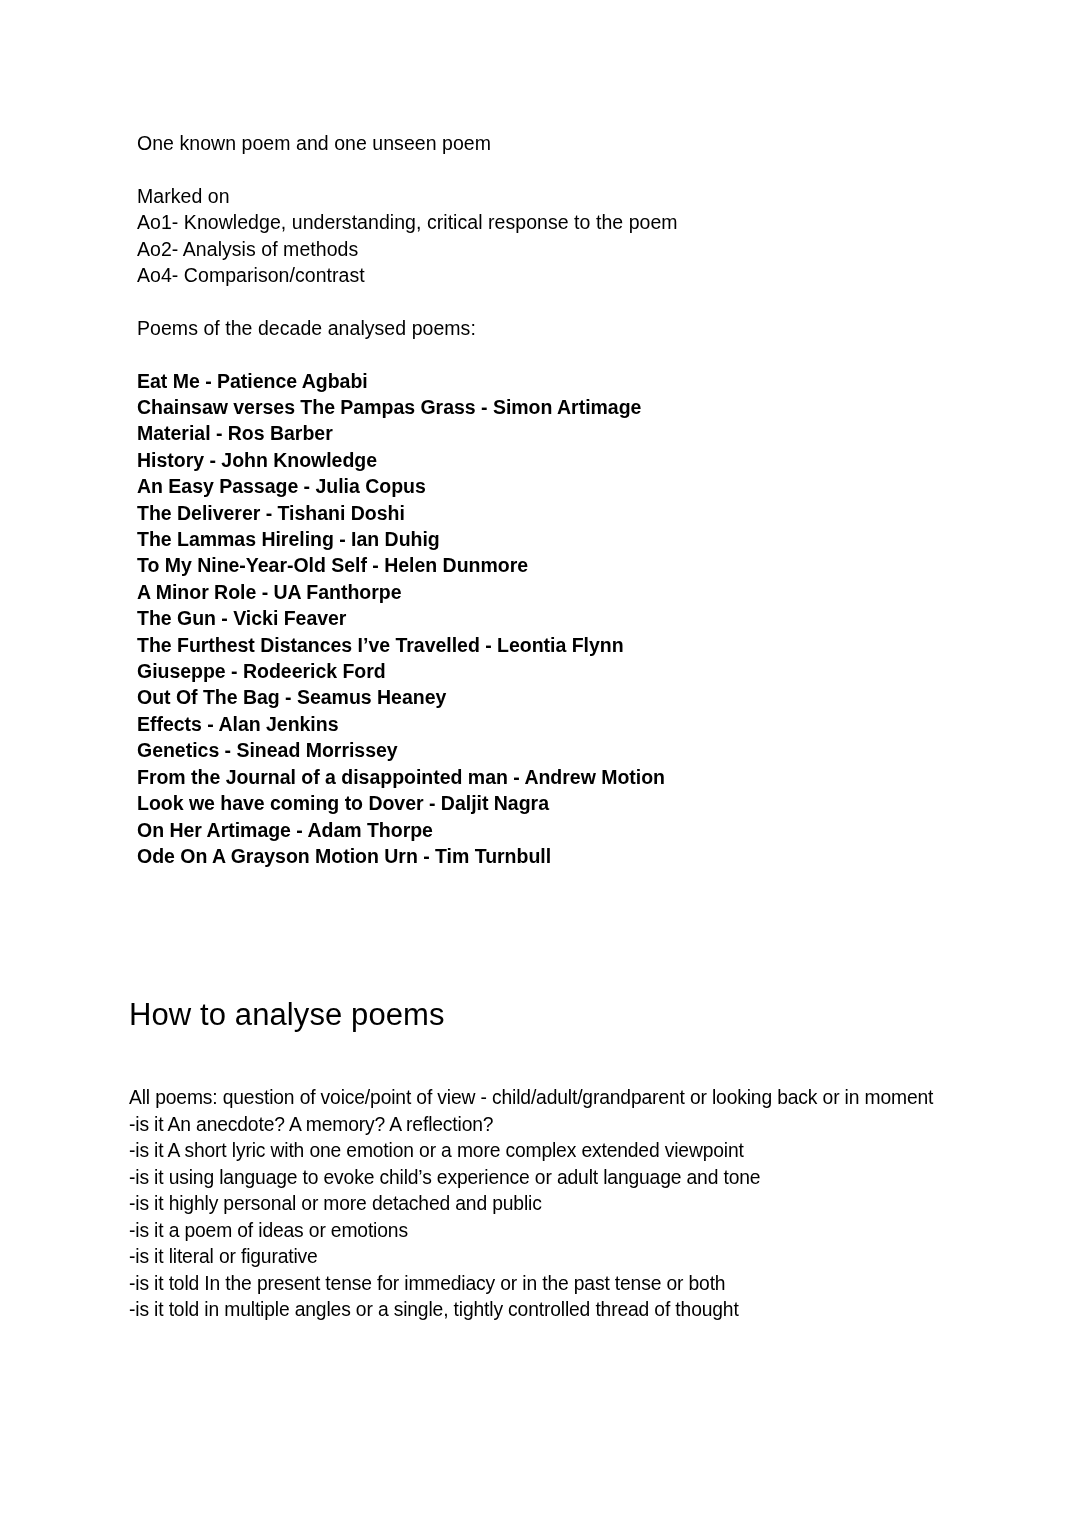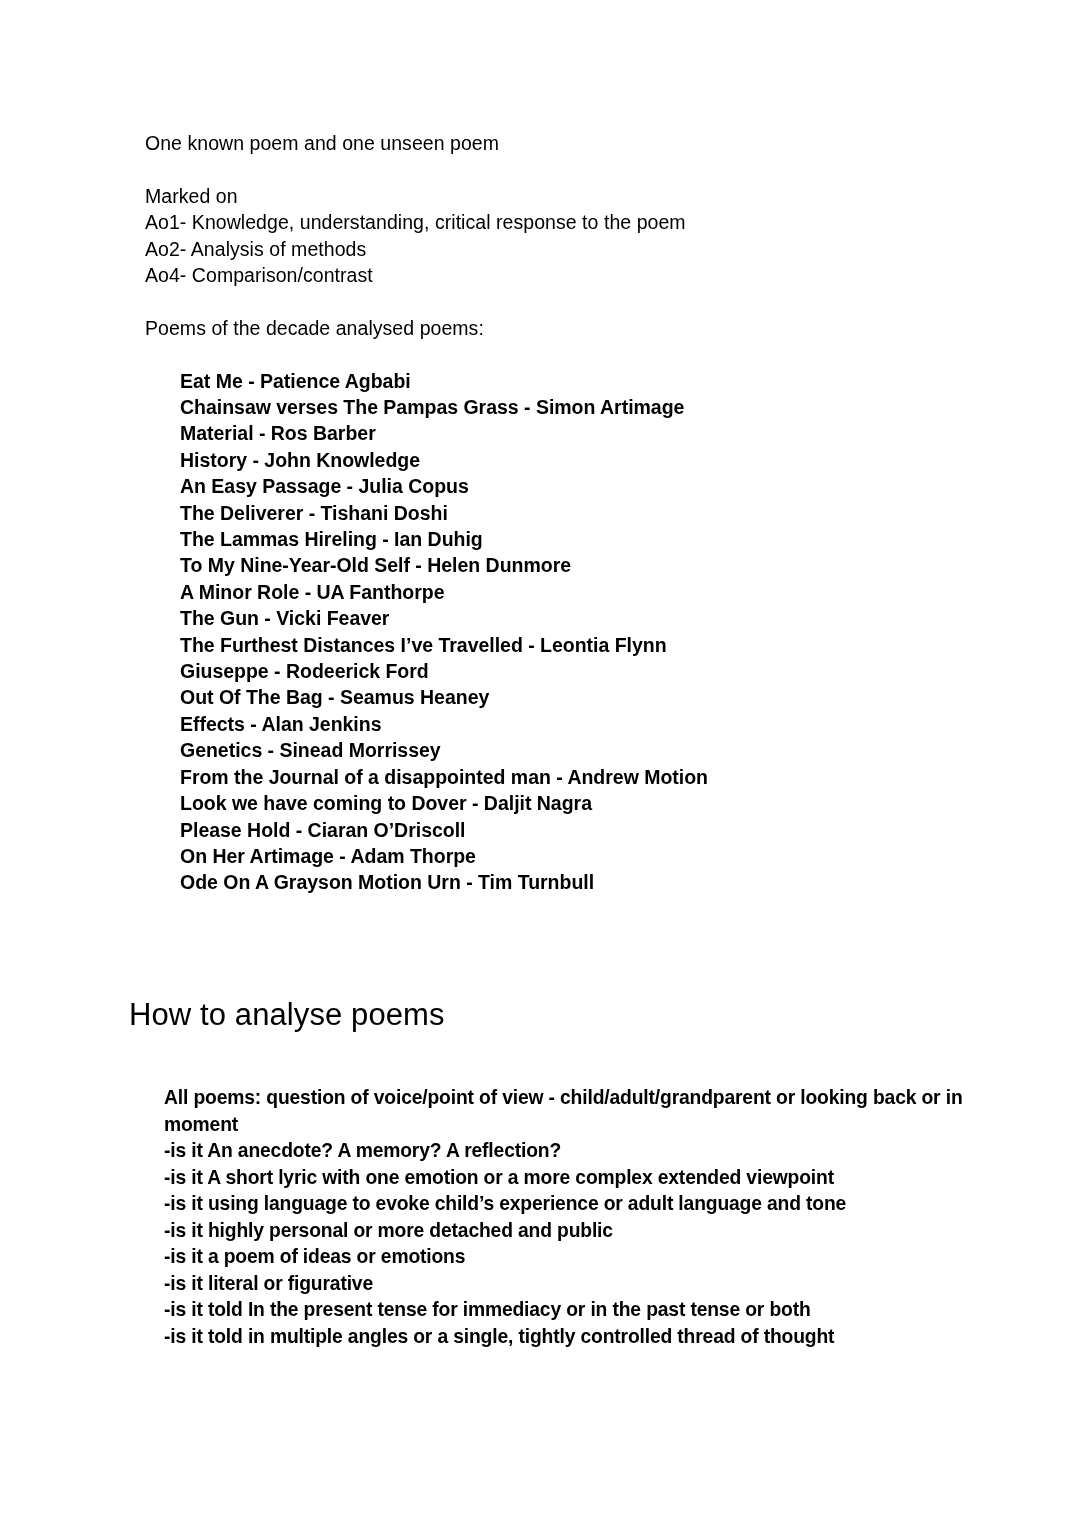--- a/index.html
+++ b/index.html
@@ -17,59 +17,58 @@
   .page {
     position: relative;
     width: 1080px;
     height: 1525px;
     box-sizing: border-box;
     padding: 0;
     overflow: hidden;
   }
   .content {
     position: absolute;
-    left: 145px;
+    left: 137px;
     top: 130px;
     width: 860px;
   }
   .line {
     font-size: 19.5px;
     line-height: 26.4px;
     white-space: pre-wrap;
     letter-spacing: 0.05px;
   }
   .spacer {
     height: 26.4px;
     line-height: 26.4px;
     font-size: 19.5px;
   }
   .bold-line {
     font-size: 19.5px;
     line-height: 26.4px;
     font-weight: bold;
     white-space: pre-wrap;
     letter-spacing: -0.05px;
-    margin-left: 35px;
   }
   .section-heading {
     font-size: 31px;
     line-height: 38px;
     font-weight: normal;
     letter-spacing: 0.1px;
   }
   .analysis {
     position: absolute;
     left: 129px;
     top: 1085px;
     width: 852px;
   }
   .analysis .bold-line {
     font-size: 19.3px;
     line-height: 26.5px;
-    font-weight: bold;
+    font-weight: normal;
     letter-spacing: -0.15px;
   }
   .heading-block {
     position: absolute;
     left: 129px;
     top: 996px;
     width: 800px;
   }
   .poem-list .bold-line { letter-spacing: -0.02px; }
 </style>
@@ -106,21 +105,20 @@
       <div class="bold-line">To My Nine-Year-Old Self - Helen Dunmore</div>
       <div class="bold-line">A Minor Role - UA Fanthorpe</div>
       <div class="bold-line">The Gun - Vicki Feaver</div>
       <div class="bold-line">The Furthest Distances I’ve Travelled - Leontia Flynn</div>
       <div class="bold-line">Giuseppe - Rodeerick Ford</div>
       <div class="bold-line">Out Of The Bag - Seamus Heaney</div>
       <div class="bold-line">Effects - Alan Jenkins</div>
       <div class="bold-line">Genetics - Sinead Morrissey</div>
       <div class="bold-line">From the Journal of a disappointed man - Andrew Motion</div>
       <div class="bold-line">Look we have coming to Dover - Daljit Nagra</div>
-      <div class="bold-line">Please Hold - Ciaran O’Driscoll</div>
       <div class="bold-line">On Her Artimage - Adam Thorpe</div>
       <div class="bold-line">Ode On A Grayson Motion Urn - Tim Turnbull</div>
     </div>
 
   </div>
 
   <div class="heading-block">
     <div class="section-heading">How to analyse poems</div>
   </div>
 

